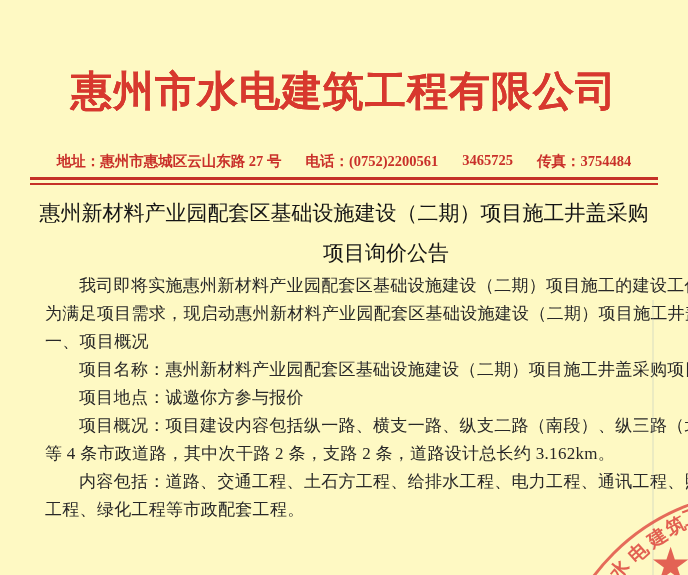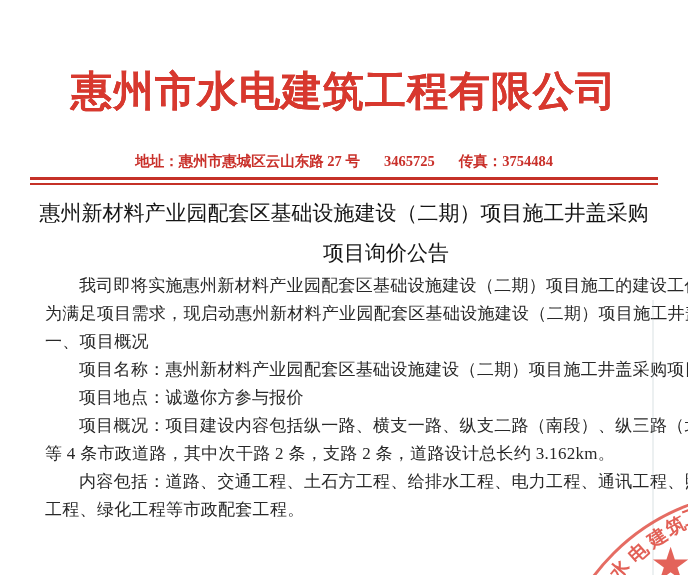--- a/index.html
+++ b/index.html
@@ -4,38 +4,38 @@
 <style>
   html,body{margin:0;padding:0;}
   body{
     font-family:"Liberation Serif","DejaVu Serif",serif;
     background:#e8eaec;
   }
   .page{
     position:relative;
     width:688px;height:575px;
     margin:0;
-    background:#ffffff;
+    background:#fef9c3;
     overflow:hidden;
     color:#282828;
   }
   
   .letterhead{position:absolute;left:0;top:0;width:688px;}
   .company-name{
     position:absolute;left:0;top:64px;width:688px;
     text-align:center;
     font-size:41px;font-weight:bold;
     letter-spacing:1px;
     color:#d8382e;
     text-shadow:0 0 .5px #c22a22;
     white-space:nowrap;
   }
   .contact-line{
     position:absolute;left:0;top:152px;width:688px;
-    display:flex;justify-content:center;align-items:center;
+    display:flex;justify-content:center;align-items:flex-start;
     gap:24px;
     font-size:14.5px;font-weight:bold;
     color:#c9302a;
     white-space:nowrap;
   }
   .double-rule{
     position:absolute;left:30px;top:177px;width:628px;height:3px;
     border-top:3px solid #c53127;
     border-bottom:2px solid #c53127;
   }
@@ -85,20 +85,21 @@
 </style>
 </head>
 <body>
 
 <div class="page">
 
   <div class="letterhead">
     <div class="company-name">惠州市水电建筑工程有限公司</div>
     <div class="contact-line">
       <span>地址：惠州市惠城区云山东路 27 号</span>
+      <span>电话：(0752)2200561</span>
       <span>3465725</span>
       <span>传真：3754484</span>
     </div>
     <div class="double-rule"></div>
   </div>
 
   <div class="doc-title line1">惠州新材料产业园配套区基础设施建设（二期）项目施工井盖采购</div>
   <div class="doc-title line2">项目询价公告</div>
 
   <div class="body-lines">

